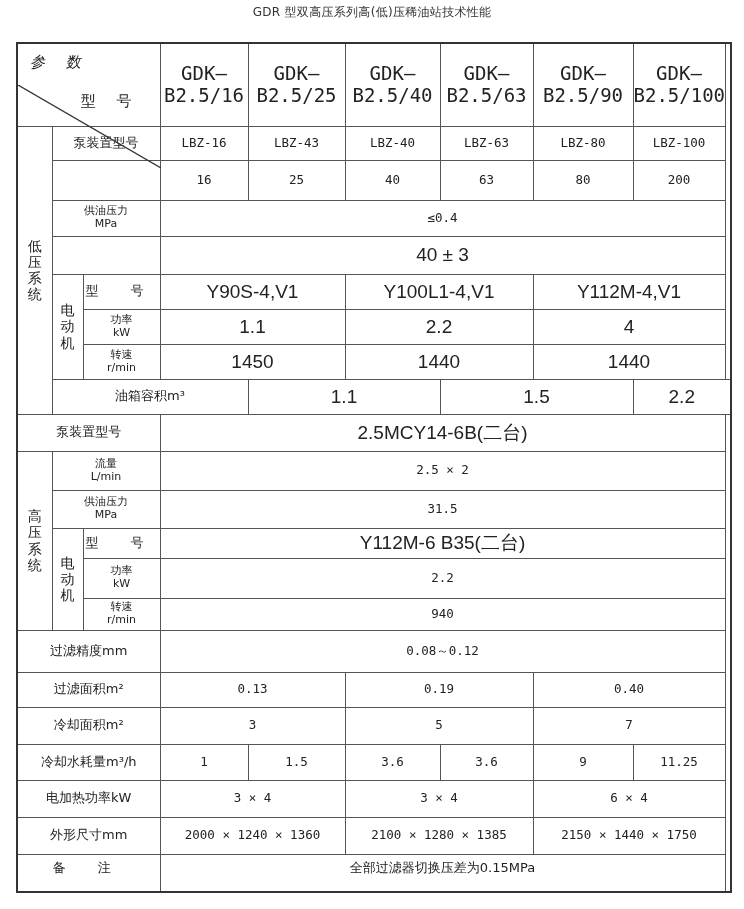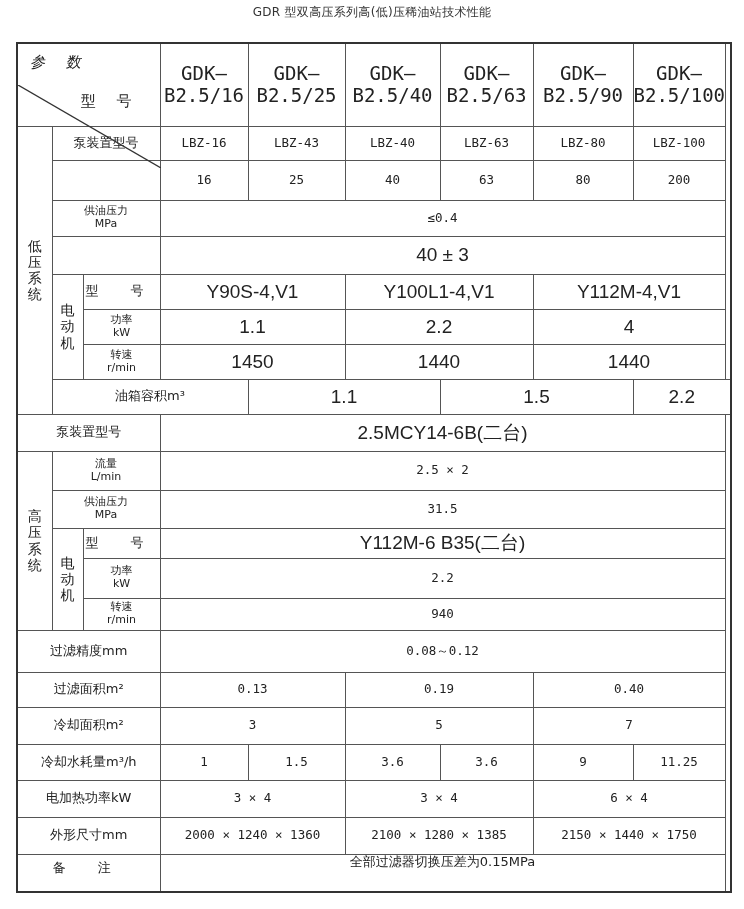--- a/index.html
+++ b/index.html
@@ -232,16 +232,16 @@
     <td colspan="2" class="mono">6 × 4</td>
   </tr>
   <tr style="height:37px">
     <td colspan="3">外形尺寸mm</td>
     <td colspan="2" class="mono">2000 × 1240 × 1360</td>
     <td colspan="2" class="mono">2100 × 1280 × 1385</td>
     <td colspan="2" class="mono">2150 × 1440 × 1750</td>
   </tr>
   <tr style="height:38px">
     <td colspan="3" class="spaced" style="vertical-align:top;padding-top:6px">备  注</td>
-    <td colspan="6" style="vertical-align:top;padding-top:0">全部过滤器切换压差为0.15MPa</td>
+    <td colspan="6" style="vertical-align:top;padding-top:6px">全部过滤器切换压差为0.15MPa</td>
   </tr>
 </tbody>
   </table>
 
 </body></html>

